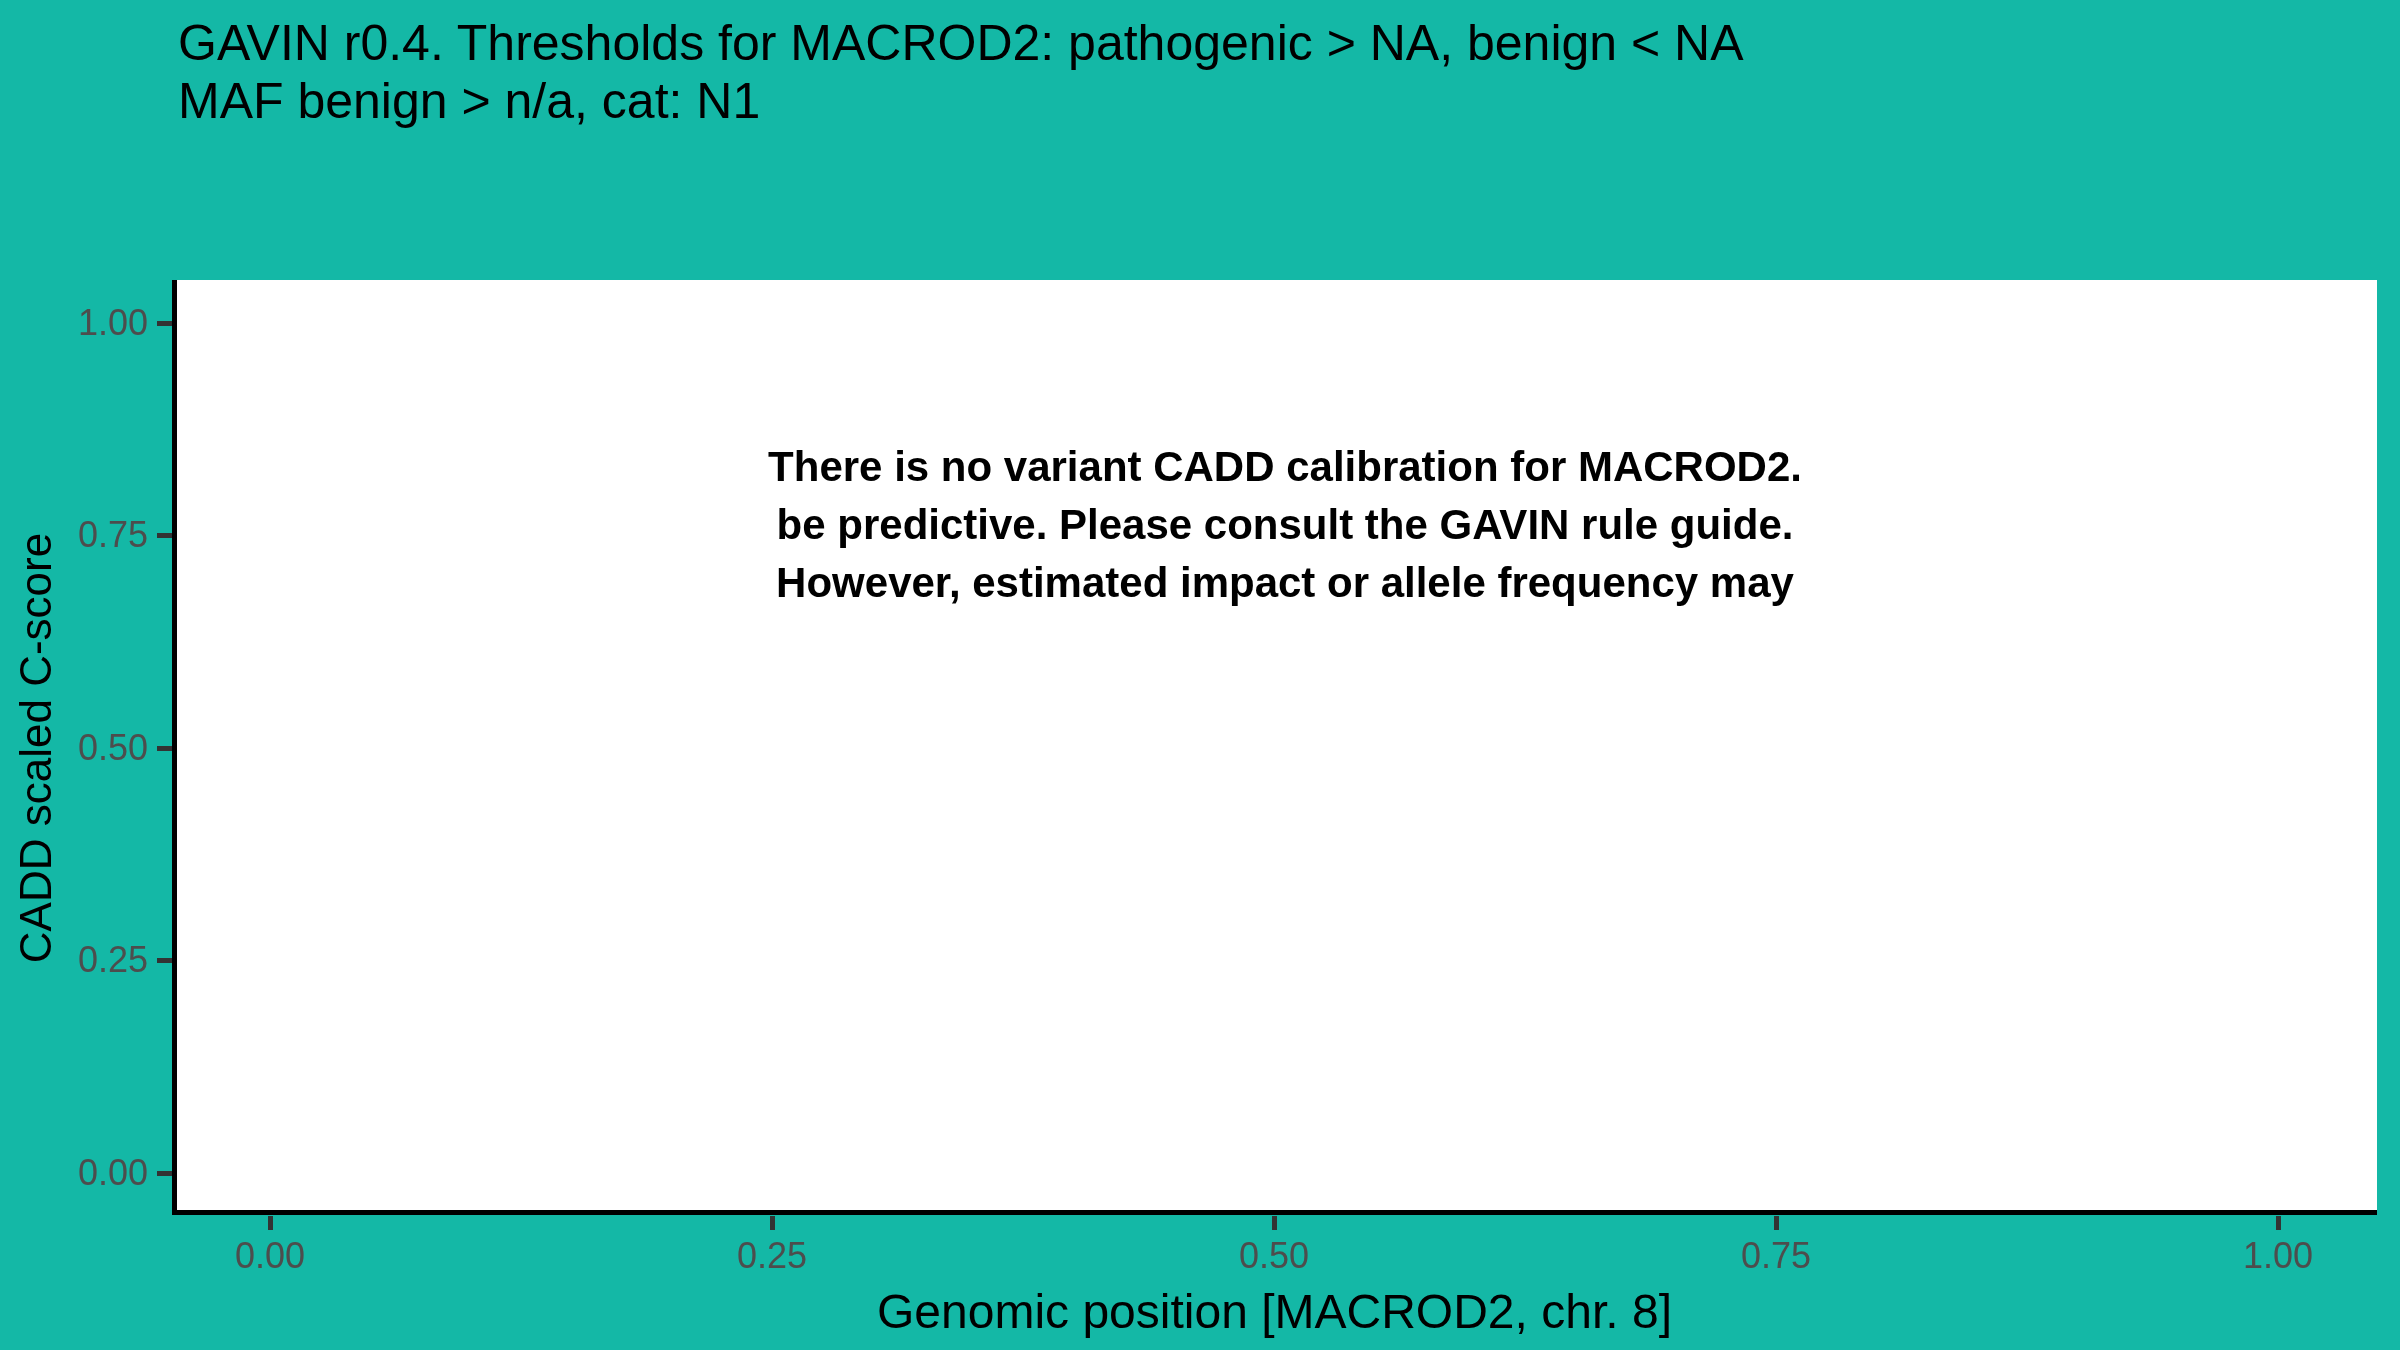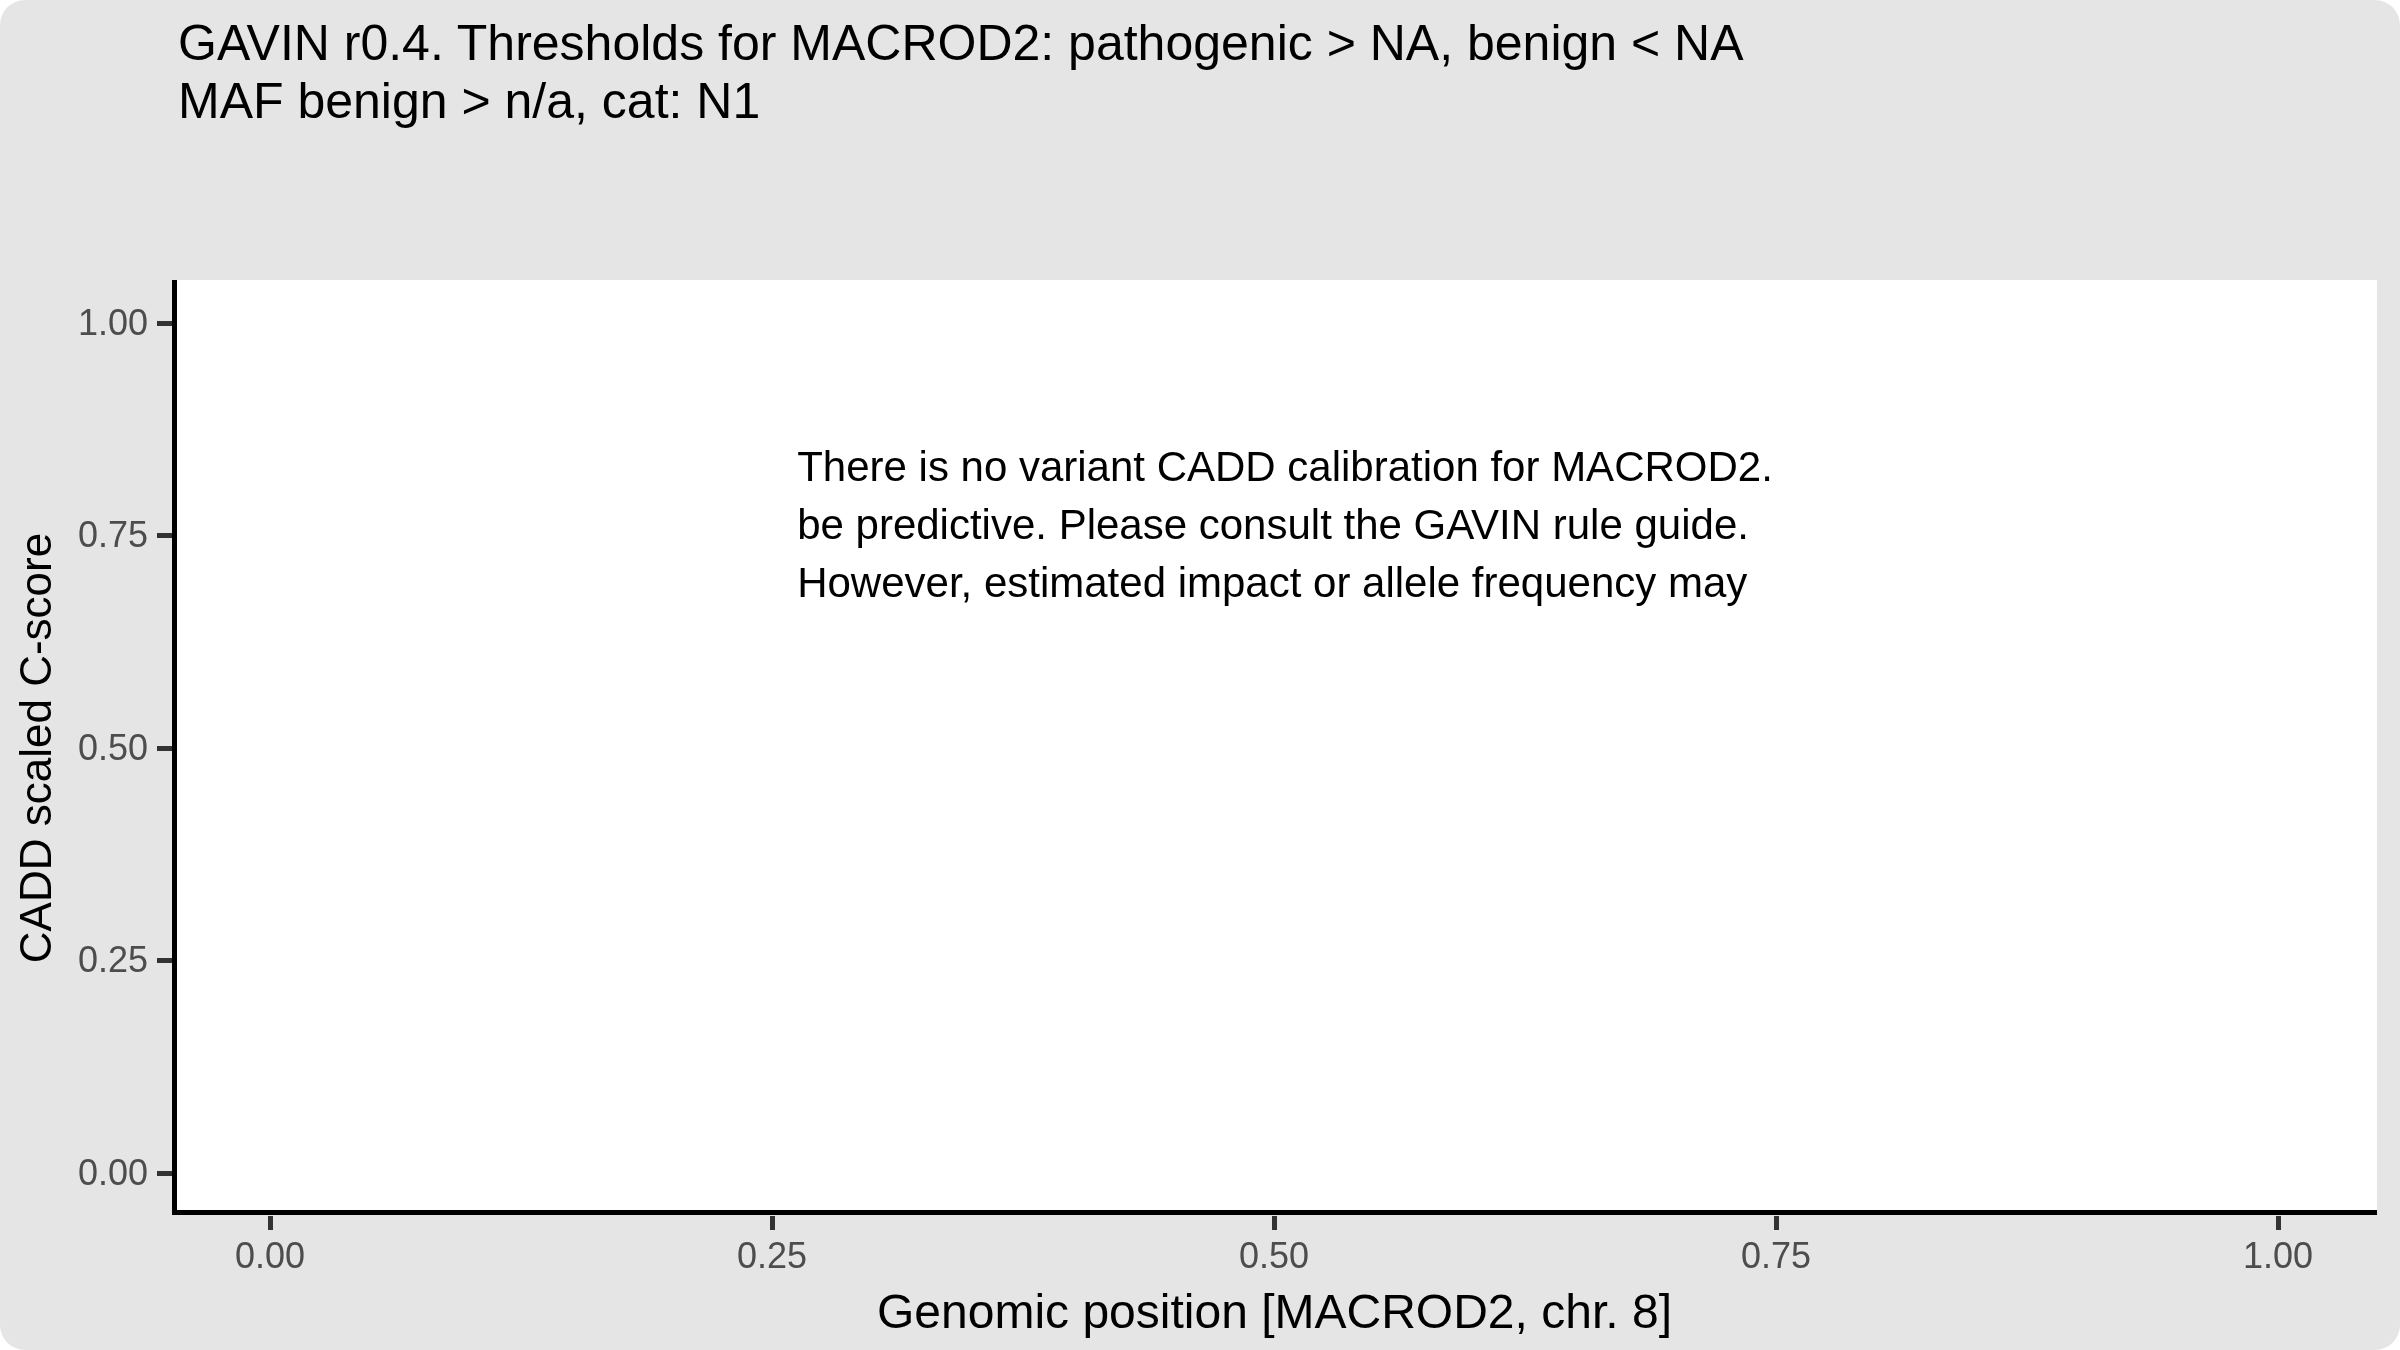--- a/index.html
+++ b/index.html
@@ -4,24 +4,23 @@
 <style>
   html, body {
     margin: 0;
     padding: 0;
     background: #ffffff;
   }
   .figure {
     position: relative;
     width: 2400px;
     height: 1350px;
-    background: #e5e5e5;
+    background: #14b8a6;
     font-family: "Liberation Sans", sans-serif;
     overflow: hidden;
-    border-radius: 25px;
   }
   .plot-title {
     position: absolute;
     left: 178px;
     top: 14px;
     font-size: 50px;
     line-height: 58px;
     color: #000000;
     white-space: nowrap;
   }
@@ -34,24 +33,26 @@
     background: #ffffff;
     border-left: 5px solid #000000;
     border-bottom: 5px solid #000000;
     box-sizing: border-box;
   }
   .annotation {
     position: absolute;
     left: 1285px;
     top: 438px;
     transform: translateX(-50%);
+    text-align: center;
     font-size: 42px;
     line-height: 58px;
     color: #000000;
     white-space: nowrap;
+    font-weight: bold;
   }
   .y-tick-mark {
     position: absolute;
     left: 157px;
     width: 15px;
     height: 5px;
     background: #333333;
   }
   .x-tick-mark {
     position: absolute;

